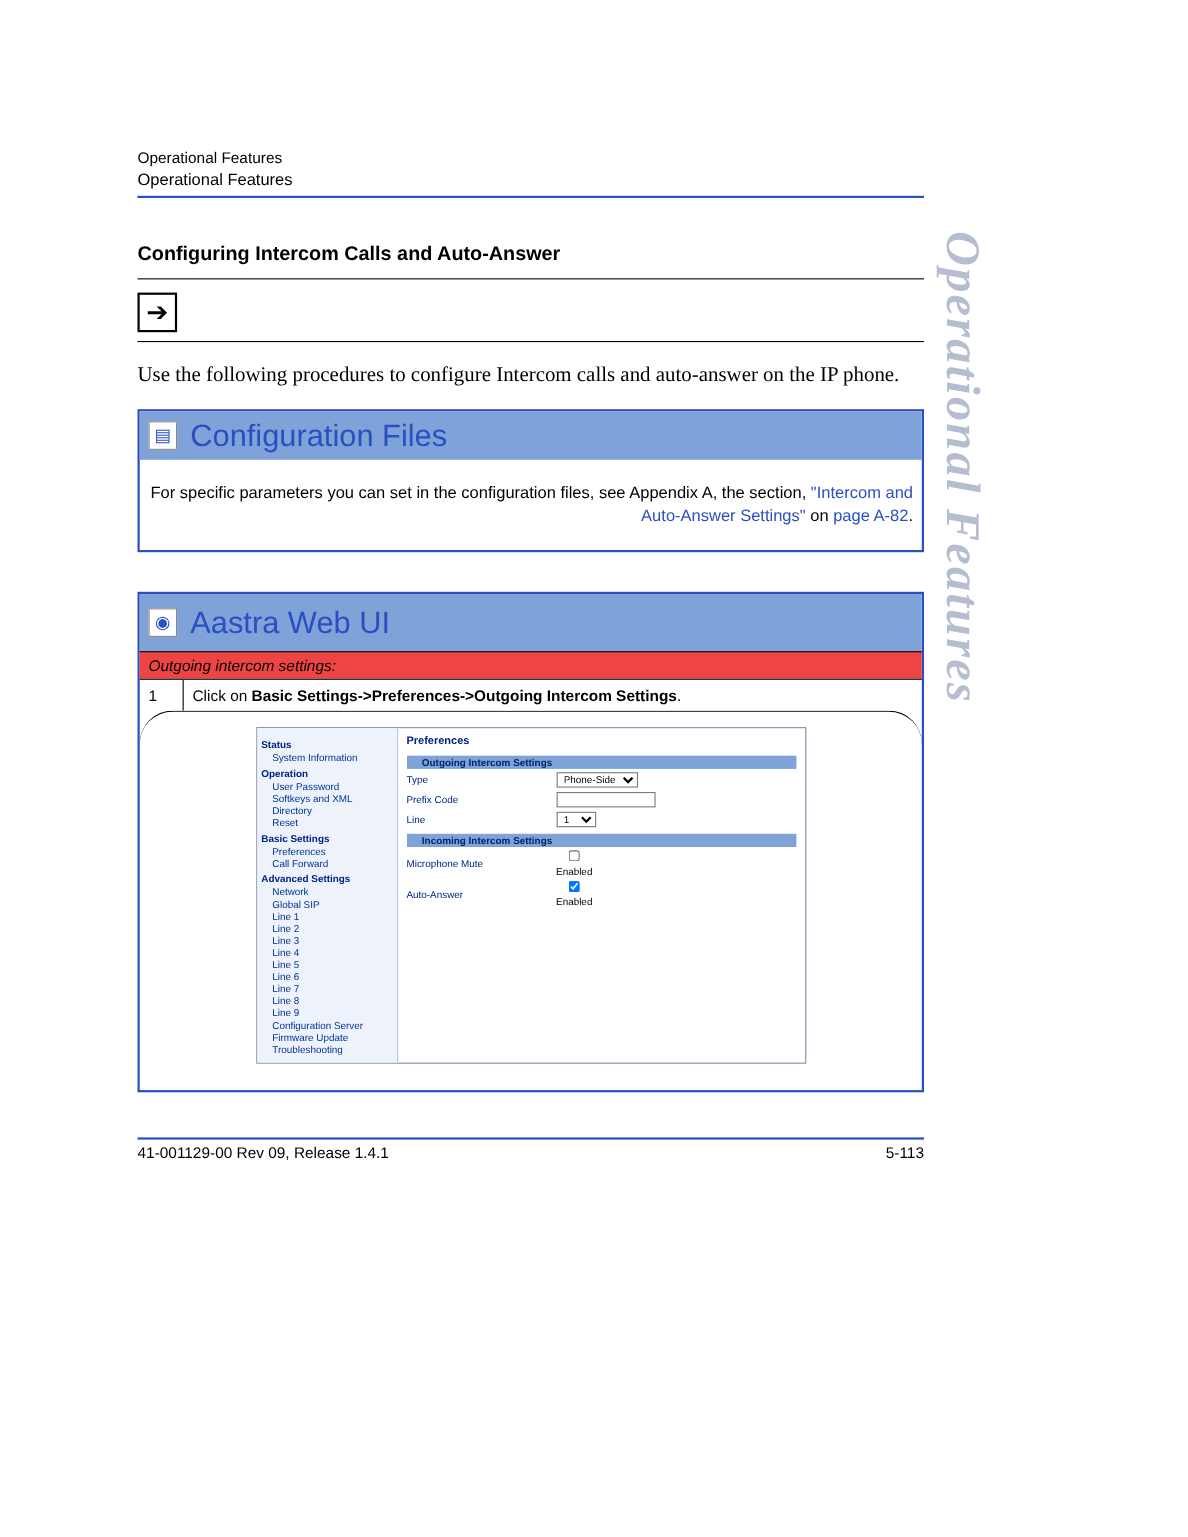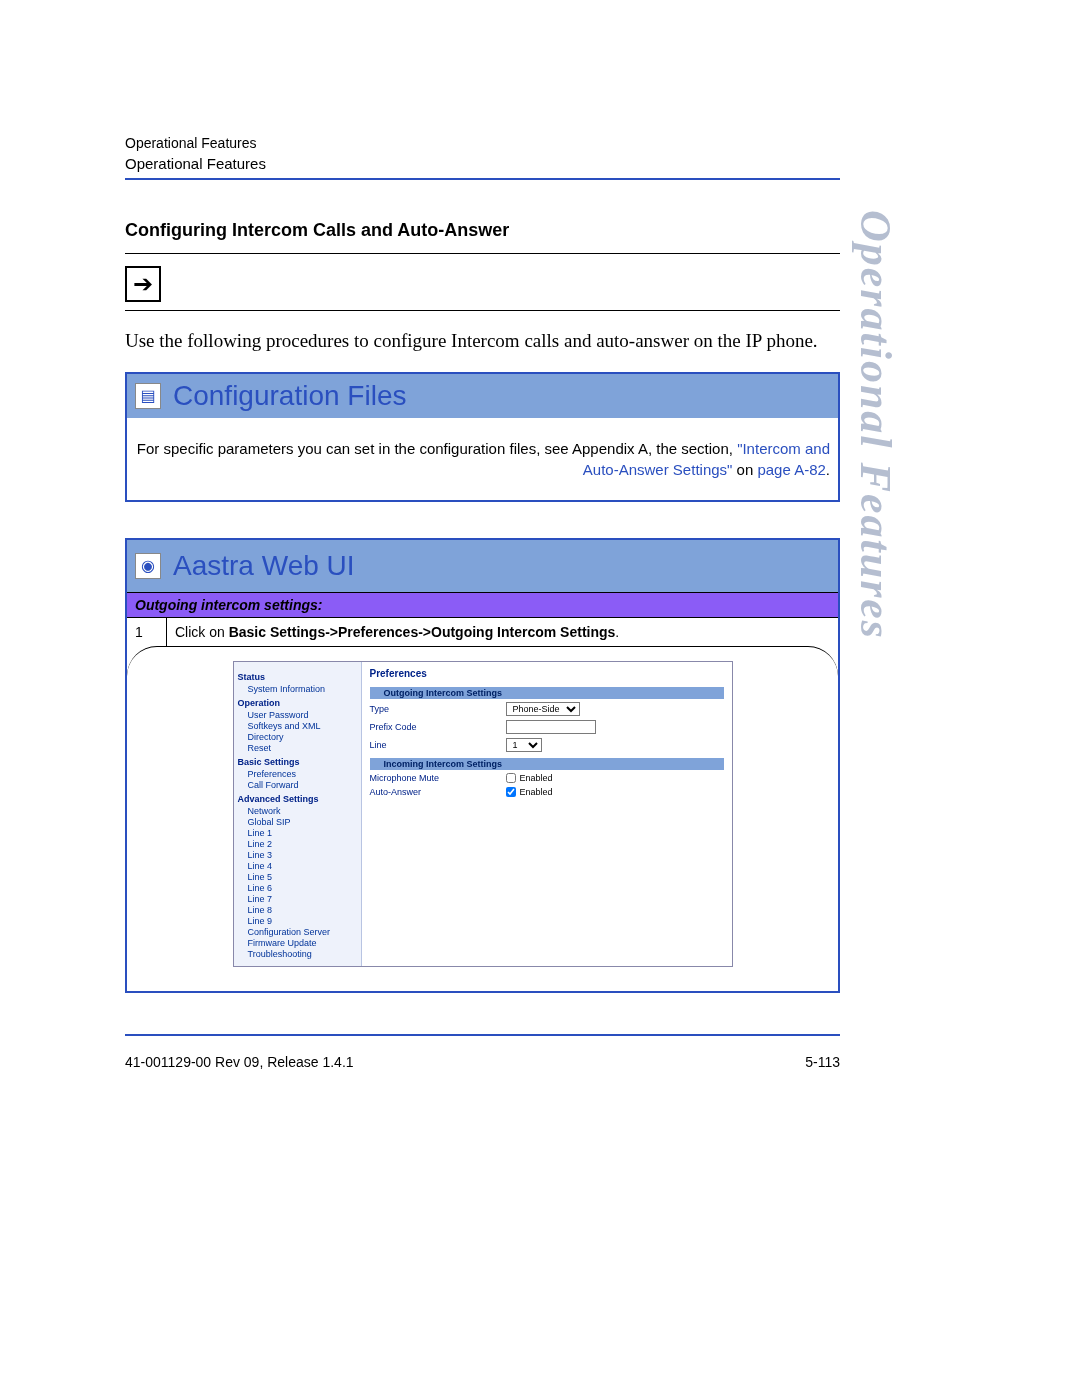--- a/index.html
+++ b/index.html
@@ -93,24 +93,24 @@
     color: #2a4fbf;
   }
   .panel-body {
     padding: 20px 8px;
     font-size: 15px;
     line-height: 1.4;
     text-align: right;
   }
   .link { color: #2a4fbf; }
   .panel-sub {
-    background: #8b5cf6;
+    background: #ef4444;
     border-top: 1px solid #000;
     font-style: italic;
-    font-weight: bold;
+    font-weight: normal;
     font-size: 14px;
     padding: 4px 8px;
   }
   .step-row {
     display: flex;
     border-top: 1px solid #000;
     font-size: 14px;
   }
   .step-num {
     width: 40px;
@@ -196,41 +196,42 @@
     background: #fff;
     padding: 0 2px;
     height: 14px;
     width: 90px;
   }
   .ctrl-check {
     display: inline-flex;
     align-items: center;
     gap: 4px;
     color: #000;
+    flex-direction: column;
   }
   .ctrl-check input { width: 10px; height: 10px; }
   .side-label {
     position: absolute;
     left: 850px;
     top: 210px;
     font-family: "Times New Roman", Times, serif;
     font-size: 44px;
     font-style: italic;
     font-weight: bold;
     color: rgba(90,110,150,0.45);
     writing-mode: vertical-rl;
     letter-spacing: 2px;
   }
   .footer {
     position: absolute;
     left: 125px;
     top: 1034px;
     width: 715px;
     border-top: 2px solid #2a4fbf;
-    padding-top: 18px;
+    padding-top: 4px;
     display: flex;
     justify-content: space-between;
     font-size: 14px;
   }
 </style>
 </head>
 <body>
 
 <div class="page">
 

